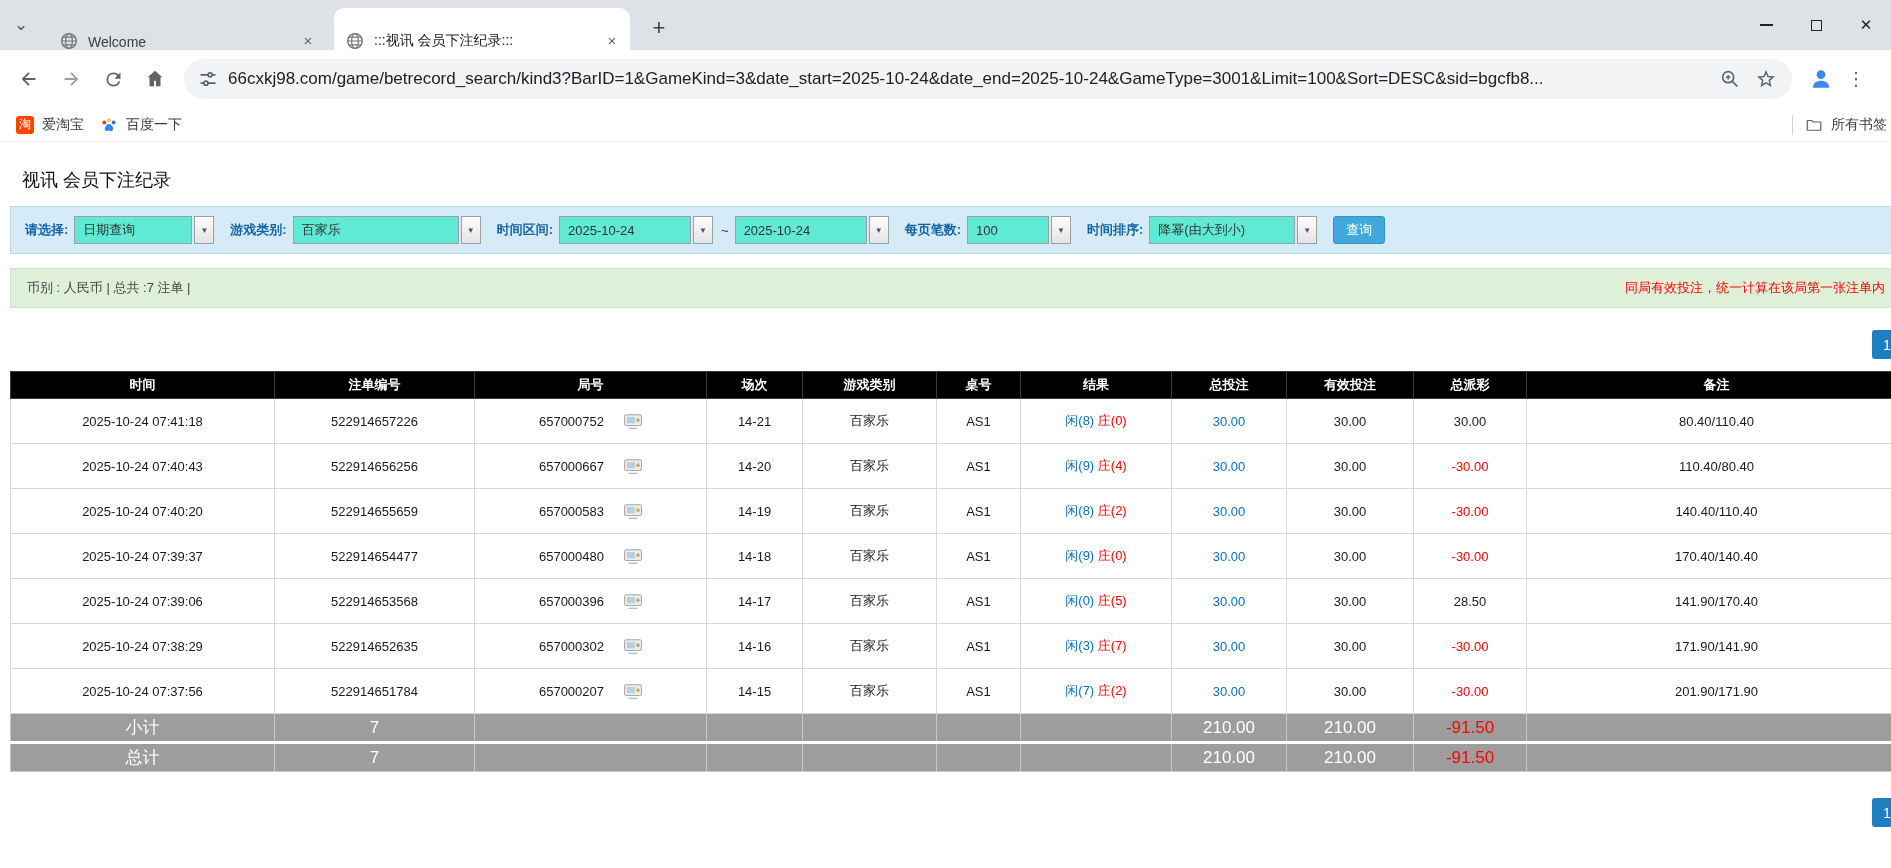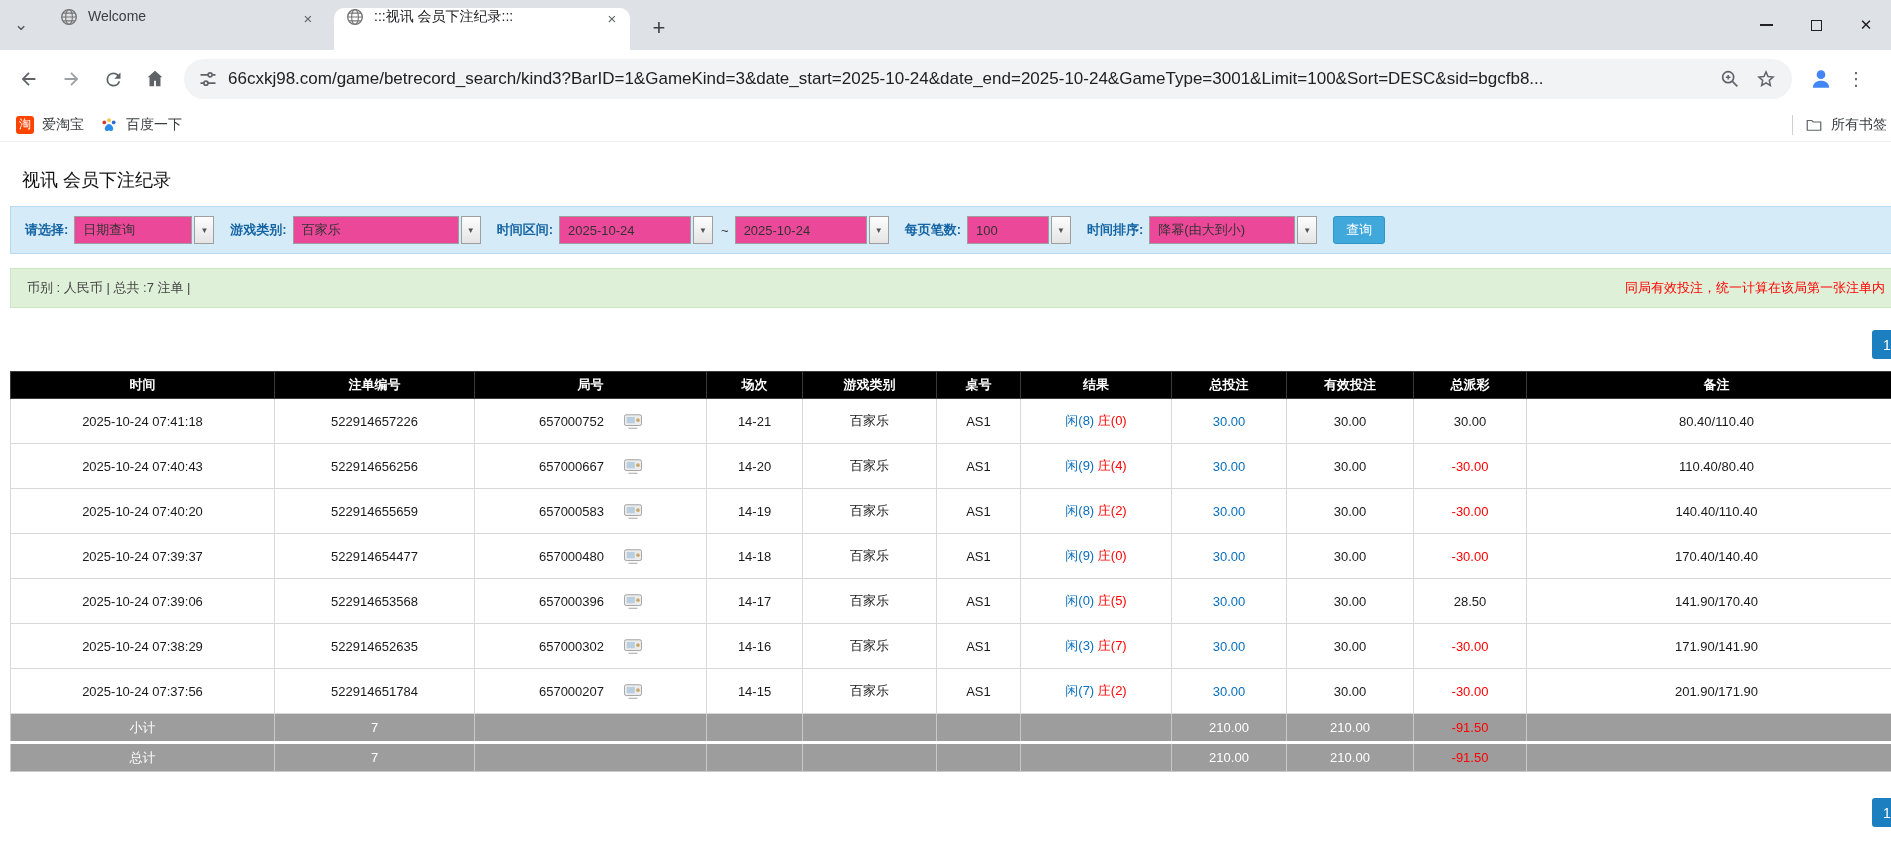--- a/index.html
+++ b/index.html
@@ -8,21 +8,21 @@
     font-family: "Liberation Sans", "DejaVu Sans", sans-serif;
     background: #fff;
     position: relative;
     overflow: hidden;
   }
 
   
   .tabbar { position: absolute; top: 0; left: 0; width: 1891px; height: 50px; background: #dee1e6; }
   .tab-search { position: absolute; left: 8px; top: 12px; width: 26px; height: 24px;
     display: flex; align-items: center; justify-content: center; color: #55585c; font-size: 17px; cursor: pointer; }
-  .tab { position: absolute; top: 8px; height: 42px; display: flex; align-items: flex-start;
+  .tab { position: absolute; top: 8px; height: 42px; display: flex; align-items: flex-end;
     padding: 0 8px 0 12px; font-size: 14px; color: #3c4043; cursor: pointer; }
   .tab.inactive { left: 48px; width: 278px; }
   .tab.active { left: 334px; width: 296px; background: #fff; border-radius: 10px 10px 0 0; color: #202124; }
   .favicon { width: 18px; height: 18px; margin-right: 10px; flex: 0 0 auto; }
   .tab-title { flex: 1; overflow: hidden; white-space: nowrap; text-overflow: ellipsis; }
   .tab-close { width: 20px; height: 20px; margin-left: 8px; display: flex; align-items: center;
     justify-content: center; font-size: 15px; color: #5f6368; border-radius: 50%; }
   .newtab { position: absolute; left: 644px; top: 13px; width: 30px; height: 30px;
     display: flex; align-items: center; justify-content: center; font-size: 22px; color: #3c4043; cursor: pointer; }
   .wincontrols { position: absolute; right: 0; top: 0; height: 50px; display: flex; }
@@ -59,21 +59,21 @@
   
   .page { position: absolute; top: 142px; left: 0; width: 1891px; height: 726px; background: #fff; }
   .page-title { position: absolute; top: 26px; left: 22px; font-size: 18px; font-weight: 400; color: #111; }
 
   .filterbar { position: absolute; top: 64px; left: 10px; width: 1890px; height: 48px;
     background: var(--filter-bg, #d5ebf7); border: 1px solid #b6d9ed;
     display: flex; align-items: center; padding-left: 14px; }
   .flabel { font-size: 13px; font-weight: bold; color: #1464a4; margin-left: 16px; white-space: nowrap; }
   .flabel.first { margin-left: 0; }
   .combo { display: flex; align-items: stretch; height: 28px; margin-left: 6px; cursor: pointer; }
-  .combo-text { background: #ec4899; border: 1px solid #9e9e9e; font-size: 13px; color: #333;
+  .combo-text { background: #5eead4; border: 1px solid #9e9e9e; font-size: 13px; color: #333;
     display: flex; align-items: center; padding: 0 8px; white-space: nowrap; overflow: hidden; }
   .combo-btn { width: 20px; margin-left: 2px; border: 1px solid #9e9e9e;
     background: linear-gradient(#fdfdfd, #e4e4e4); display: flex; align-items: center;
     justify-content: center; font-size: 8px; color: #555; }
   .combo-select .combo-text { width: 118px; }
   .combo-game   .combo-text { width: 166px; }
   .combo-date   .combo-text { width: 132px; text-align: right; }
   .combo-size   .combo-text { width: 82px; }
   .combo-sort   .combo-text { width: 146px; }
   .tilde { font-size: 13px; color: #333; margin-left: 8px; }
@@ -98,21 +98,21 @@
     border: 1px solid #3a3a3a; font-size: 13px; }
   .bet-table td { height: 45px; border: 1px solid #d8d8d8; text-align: center; background: #fff;
     overflow: hidden; white-space: nowrap; }
   .bet-table td.link { color: var(--link-blue, #0a6ebd); cursor: pointer; }
   .bet-table td.neg { color: var(--negative-red, #ff0000); }
   .player { color: var(--player-blue, #0a6ebd); }
   .banker { color: var(--banker-red, #ff0000); }
   .round-wrap { display: inline-flex; align-items: center; gap: 20px; }
   .video-icon { display: inline-flex; cursor: pointer; }
   .footer-row td { background: var(--footer-bg, #9d9d9d); color: #fff; height: 29px;
-    border: 1px solid #c9c9c9; font-size: 13px; }
+    border: 1px solid #c9c9c9; font-size: 17px; }
   .footer-row td.neg-strong { color: var(--negative-red, #ff0000); }
   .total-row td { border-top: 3px solid #fff; }
 </style>
 </head>
 <body>
 
 <div class="tabbar">
   <div class="tab-search">⌄</div>
 
   <div class="tab inactive">

